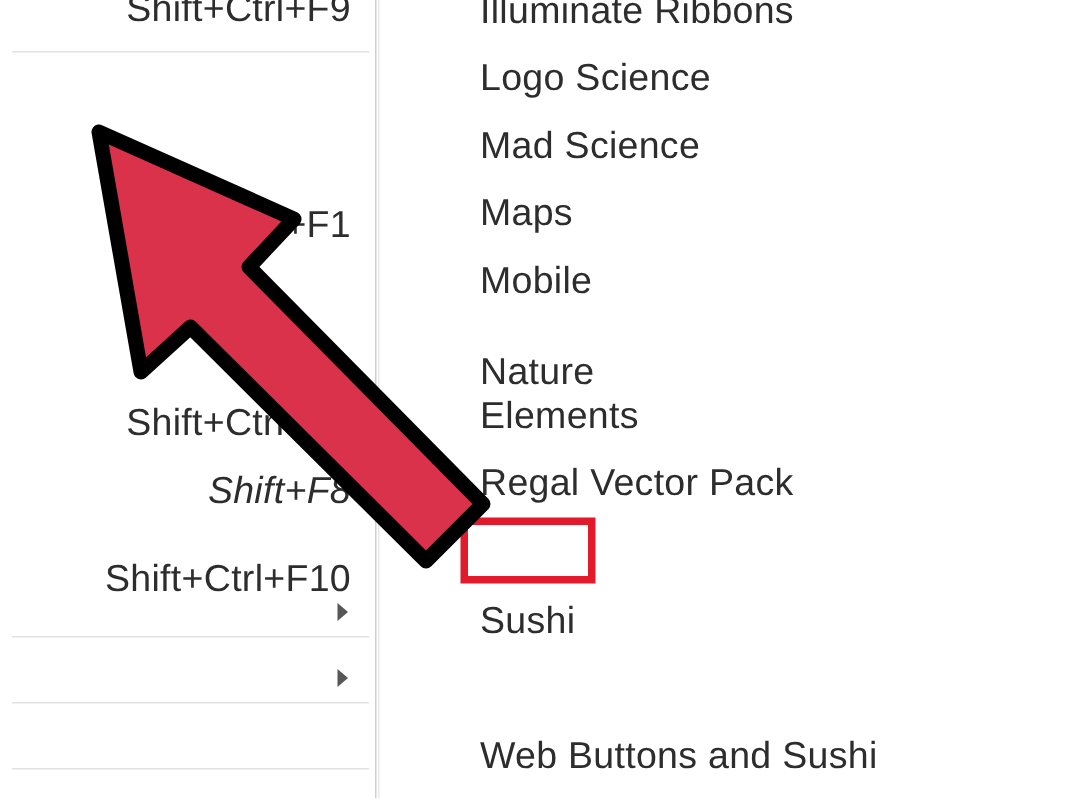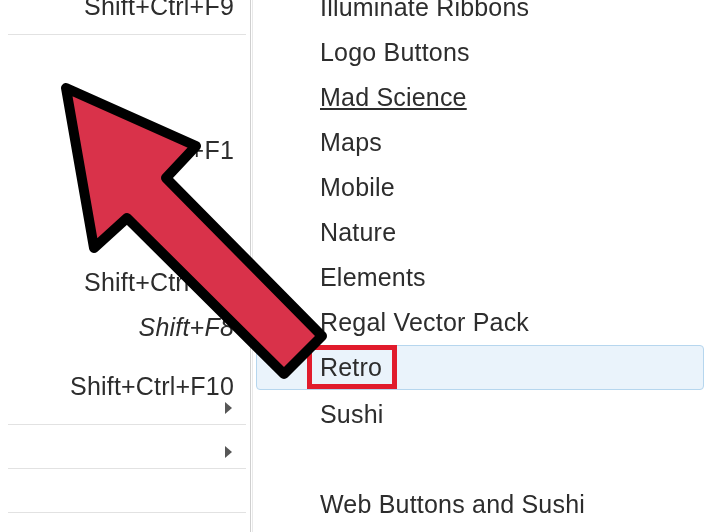--- a/index.html
+++ b/index.html
@@ -62,42 +62,39 @@
   </div>
 
   <div class="vsep1"></div>
   <div class="vsep2"></div>
 
   <div class="right-col">
     <div class="r-item" style="top:-15px;">
         <span>Illuminate Ribbons</span>
       </div>
     <div class="r-item" style="top:30px;">
-        <span>Logo Buttons</span>
+        <span>Logo Science</span>
       </div>
-    <div class="r-item" style="top:75px;text-decoration:underline;">
+    <div class="r-item" style="top:75px;">
         <span>Mad Science</span>
       </div>
     <div class="r-item" style="top:120px;">
         <span>Maps</span>
       </div>
     <div class="r-item" style="top:165px;">
         <span>Mobile</span>
       </div>
-    <div class="r-item" style="top:210px;">
+    <div class="r-item" style="top:226px;">
         <span>Nature</span>
       </div>
     <div class="r-item" style="top:255px;">
         <span>Elements</span>
       </div>
     <div class="r-item" style="top:300px;">
         <span>Regal Vector Pack</span>
-      </div>
-    <div class="r-item hover" style="top:345px;">
-        <span>Retro</span>
       </div>
     <div class="r-item" style="top:392px;">
         <span>Sushi</span>
       </div>
     <div class="r-item" style="top:482px;">
         <span>Web Buttons and Sushi</span>
       </div>
   </div>
 
   <div class="red-rect"></div>

